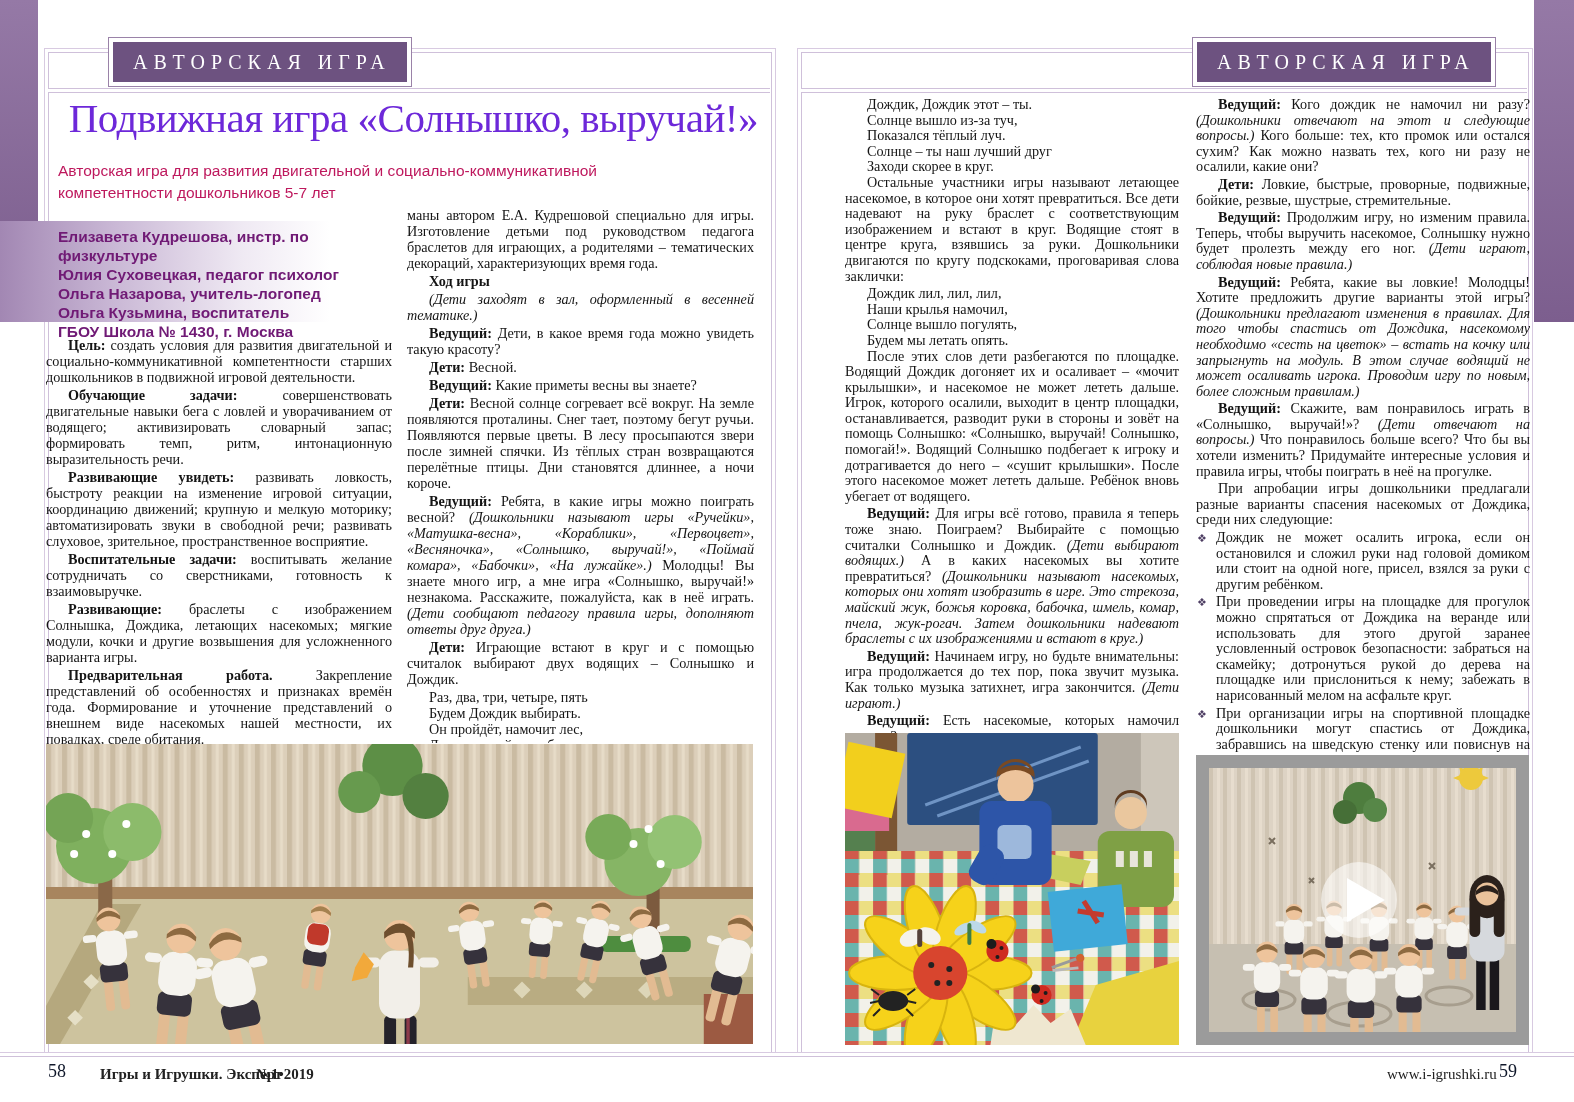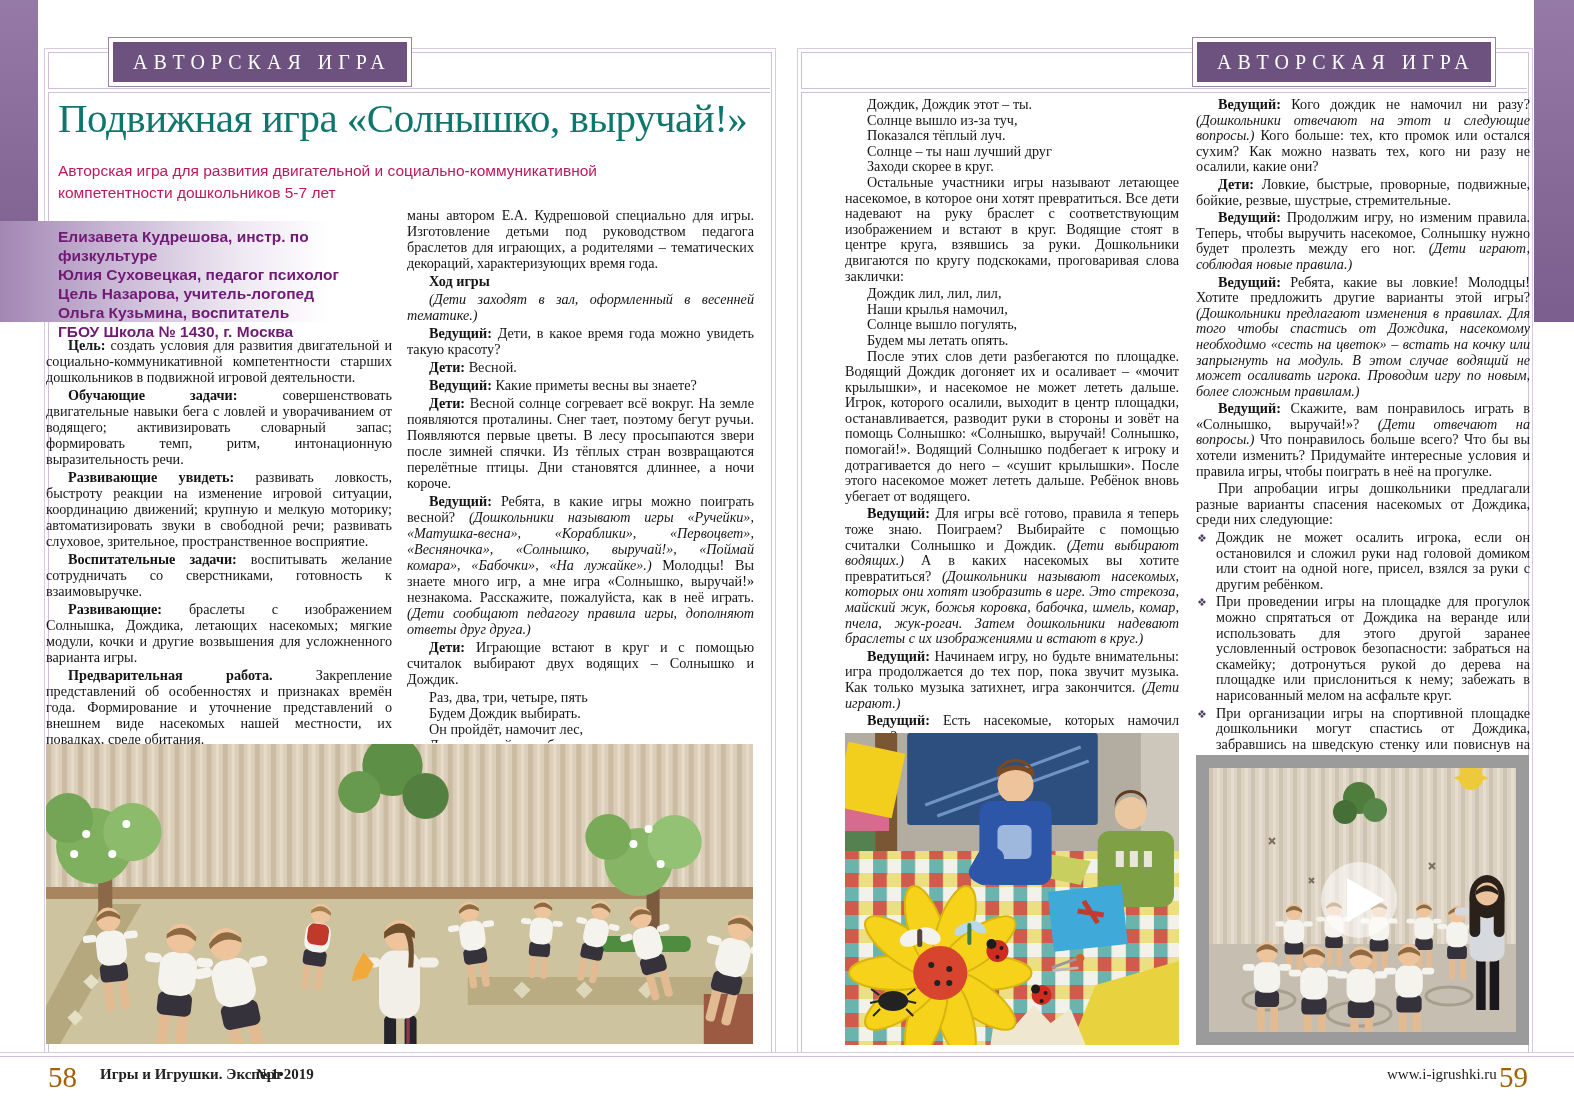--- a/index.html
+++ b/index.html
@@ -25,21 +25,21 @@
 
   
   .badge{position:absolute;top:41px;height:40px;z-index:6;background:#6d5280;
          border:1px solid #ffffff;box-shadow:0 0 0 3px #ffffff,0 0 0 4px #9a82a8;
          color:#ffffff;font-family:"Liberation Serif",serif;font-size:20px;
          letter-spacing:6px;display:flex;align-items:center;padding:0 16px 0 20px;text-align:center;}
   .badge.pl{left:112px;}
   .badge.pr{left:1196px;}
 
   .title{position:absolute;left:58px;top:94px;width:700px;font-size:41px;
-         color:#0f766e;letter-spacing:-0.5px;white-space:nowrap;}
+         color:#6d28d9;letter-spacing:-0.5px;white-space:nowrap;text-align:right;}
   .subtitle{position:absolute;left:58px;top:160px;width:565px;
             font-family:"Liberation Sans",sans-serif;font-size:15.5px;line-height:1.42;
             color:#be185d;}
 
   .authors-bg{position:absolute;left:0;top:221px;width:402px;height:101px;
               background:linear-gradient(90deg,#a287b3 0%,#c9b7d5 28%,#efe9f3 60%,#ffffff 82%);}
   .authors{position:absolute;left:58px;top:228px;width:345px;
            font-family:"Liberation Sans",sans-serif;font-weight:700;font-size:15.5px;
            line-height:1.22;color:#701a75;}
 
@@ -63,21 +63,21 @@
   .photo{position:absolute;overflow:hidden;}
   #photo1{left:46px;top:744px;width:707px;height:300px;}
   #photo2{left:845px;top:733px;width:334px;height:312px;}
   #photo3{left:1196px;top:755px;width:333px;height:290px;background:#9b9b9b;}
   #photo3 svg{position:absolute;left:13px;top:13px;}
   .photo svg{display:block;}
 
   
   .footer-rule{position:absolute;left:0;top:1052px;width:1574px;height:3px;
                background:#fff;border-top:1px solid #d8cae1;border-bottom:1px solid #cfc0da;}
-  .pgnum{position:absolute;font-size:29px;color:#a16207;top:1061px;}
+  .pgnum{position:absolute;font-size:18px;color:#0f172a;top:1061px;}
   #pg-left{left:48px;}
   #pg-right{left:1499px;}
   .foot-text{position:absolute;top:1066px;font-size:15px;color:#222222;}
   #footer-mag{left:100px;font-weight:700;}
   #footer-issue{left:256px;font-weight:700;}
   #footer-site{left:1387px;}
 </style>
 </head>
 <body>
 
@@ -95,21 +95,21 @@
   <span>АВТОРСКАЯ ИГРА</span>
 </div>
 
 <div class="title">Подвижная игра «Солнышко, выручай!»</div>
 <div class="subtitle">Авторская игра для развития двигательной и социально-коммуникативной компетентности дошкольников 5-7 лет</div>
 
 <div class="authors-bg"></div>
 <div class="authors">
     <div class="author-line">Елизавета Кудрешова, инстр. по физкультуре</div>
     <div class="author-line">Юлия Суховецкая, педагог психолог</div>
-    <div class="author-line">Цель Назарова, учитель-логопед</div>
+    <div class="author-line">Ольга Назарова, учитель-логопед</div>
     <div class="author-line">Ольга Кузьмина, воспитатель</div>
     <div class="author-line">ГБОУ Школа № 1430, г. Москва</div>
   </div>
 
 <div class="col" id="l-col1">
     <p class="para"><b>Цель:</b><span> создать условия для развития двигательной и социально-коммуникативной компетентности старших дошкольников в подвижной игровой деятельности.</span></p>
     <p class="para"><b>Обучающие задачи:</b><span> совершенствовать двигательные навыки бега с ловлей и уворачиванием от водящего; активизировать словарный запас; формировать темп, ритм, интонационную выразительность речи.</span></p>
     <p class="para"><b>Развивающие увидеть:</b><span> развивать ловкость, быстроту реакции на изменение игровой ситуации, координацию движений; крупную и мелкую моторику; автоматизировать звуки в свободной речи; развивать слуховое, зрительное, пространственное восприятие.</span></p>
     <p class="para"><b>Воспитательные задачи:</b><span> воспитывать желание сотрудничать со сверстниками, готовность к взаимовыручке.</span></p>
     <p class="para"><b>Развивающие:</b><span> браслеты с изображением Солнышка, Дождика, летающих насекомых; мягкие модули, кочки и другие возвышения для усложненного варианта игры.</span></p>

